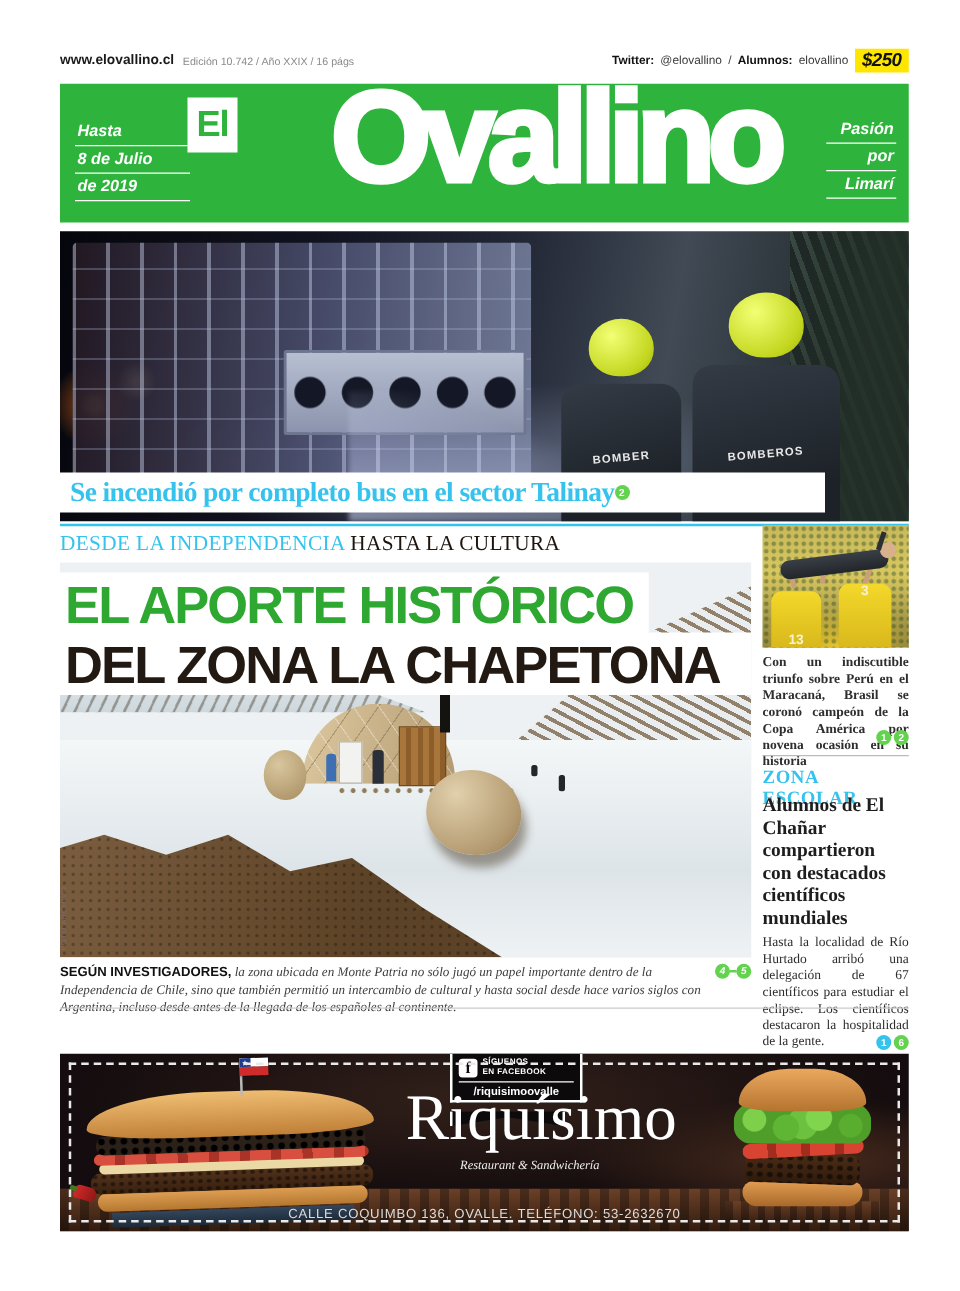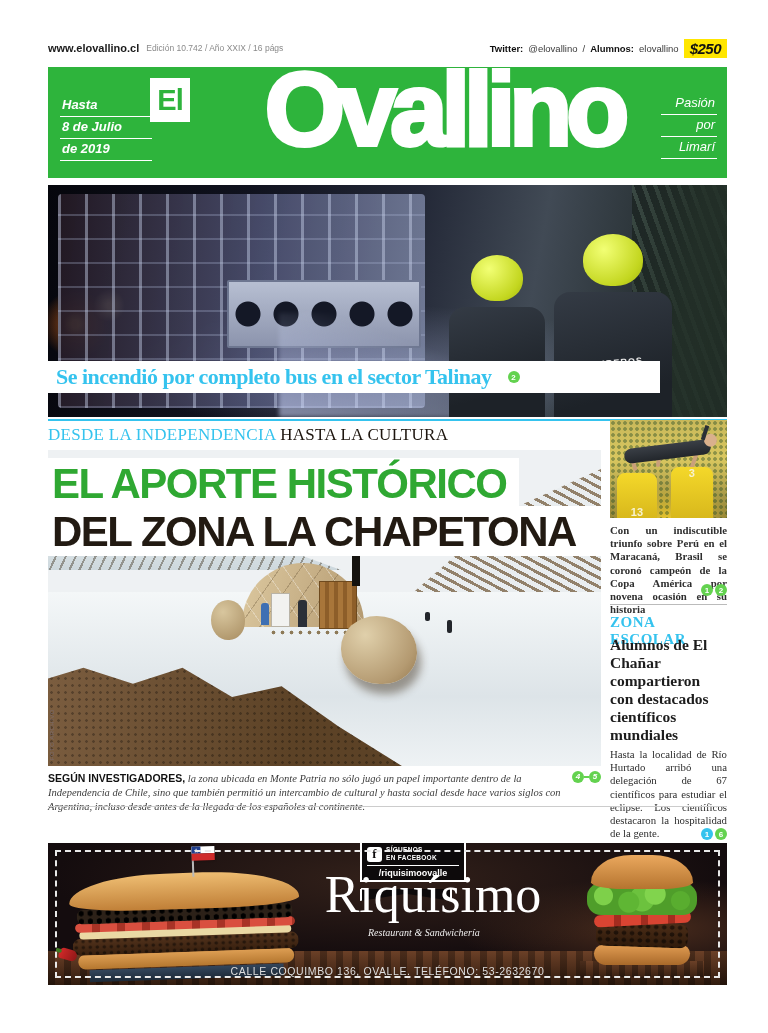--- a/index.html
+++ b/index.html
@@ -2,39 +2,39 @@
 <html><head>
 <meta charset="utf-8">
 <style>
   html,body{margin:0;padding:0;background:#e8e8e8;}
   .page{position:relative;width:768px;height:1033px;margin:0 auto;background:#fff;overflow:hidden;
         font-family:"Liberation Sans",sans-serif;}
   .abs{position:absolute;}
 
   
   .topbar{left:48px;top:38px;width:679px;height:20px;display:flex;align-items:center;justify-content:space-between;}
-  .tb-left{display:flex;align-items:center;gap:7px;}
+  .tb-left{display:flex;align-items:flex-end;gap:7px;}
   .tb-site{font-weight:bold;font-size:11px;color:#1a1a1a;}
   .tb-edition{font-size:8.5px;color:#8a8a8a;}
   .tb-right{display:flex;align-items:center;gap:5px;font-size:9.5px;color:#3a3a3a;}
   .tb-right b{color:#111;}
   .tb-price{background:#FFE600;color:#111;font-weight:bold;font-style:italic;font-size:15px;
             padding:1px 6px;letter-spacing:-0.5px;}
 
   
   .masthead{left:48px;top:67px;width:679px;height:111px;background:#2EB43C;overflow:hidden;}
   .mh-date{position:absolute;left:12px;top:28px;width:92px;color:#fff;font-weight:bold;font-style:italic;
            font-size:13px;line-height:1;}
   .mh-date div{border-bottom:1.5px solid #fff;padding:3px 0 5px 2px;}
   .mh-el{position:absolute;left:102px;top:11px;width:40px;height:44px;background:#fff;
          color:#2EB43C;font-weight:bold;font-size:29px;display:flex;align-items:center;justify-content:center;
          letter-spacing:-1px;}
   .mh-name{position:absolute;left:136px;top:-16px;width:520px;text-align:center;color:#fff;
            font-size:103px;font-weight:bold;letter-spacing:-6px;-webkit-text-stroke:4px #fff;white-space:nowrap;}
-  .mh-slogan{position:absolute;right:10px;top:26px;width:56px;color:#fff;font-weight:normal;font-style:italic;
+  .mh-slogan{position:absolute;right:10px;top:26px;width:56px;color:#fff;font-weight:bold;font-style:italic;
              font-size:13px;line-height:1;text-align:right;}
   .mh-slogan div{border-bottom:1.5px solid #fff;padding:3px 2px 5px 0;}
 
   
   .busphoto{left:48px;top:185px;width:679px;height:232px;overflow:hidden;
     background:
       radial-gradient(circle at 4% 60%, rgba(255,190,80,.9) 0 4px, rgba(255,120,30,.4) 12px, transparent 34px),
       radial-gradient(circle at 9% 52%, rgba(255,235,170,.8) 0 3px, transparent 16px),
       radial-gradient(ellipse 55% 40% at 50% 80%, rgba(160,170,210,.4), transparent 70%),
       linear-gradient(100deg,#05060c 0%,#10121e 28%,#232837 52%,#414a55 70%,#2b3438 84%,#171d20 100%);}
@@ -63,22 +63,22 @@
   .ff .jacket span{color:#e8e8e8;font-weight:bold;font-size:9px;letter-spacing:1px;transform:rotate(-5deg);}
   .ff1{left:59%;top:30%;width:96px;height:170px;}
   .ff1 .helmet{width:52px;height:46px;}
   .ff1 .jacket{height:118px;}
   .ff2{left:74.5%;top:21%;width:118px;height:200px;}
   .ff2 .helmet{width:60px;height:52px;}
   .ff2 .jacket{height:142px;}
   .rockwall{position:absolute;right:0;top:0;width:14%;height:100%;
     background:linear-gradient(100deg, transparent, rgba(35,48,40,.85) 55%),
                repeating-linear-gradient(70deg, rgba(70,90,75,.5) 0 4px, rgba(20,28,24,.6) 4px 11px);}
-  .bus-strip{position:absolute;left:0;bottom:24px;width:612px;height:32px;background:#fff;
-      display:flex;align-items:center;gap:16px;padding-left:8px;box-sizing:border-box;}
+  .bus-strip{position:absolute;left:0;bottom:7px;width:612px;height:32px;background:#fff;
+      display:flex;align-items:center;gap:0;padding-left:8px;box-sizing:border-box;}
   .bus-strip .t{font-family:"Liberation Serif",serif;font-weight:bold;font-size:22px;color:#35C3EE;
       letter-spacing:-0.5px;white-space:nowrap;}
   .pgc{display:inline-flex;align-items:center;justify-content:center;width:12px;height:12px;border-radius:50%;
       color:#fff;font-size:8px;font-weight:bold;font-family:"Liberation Sans",sans-serif;flex:0 0 auto;}
   .pgc.green{background:#63d24f;}
   .pgc.cyan{background:#35C3EE;}
   .cyan-rule{left:48px;top:419px;width:679px;height:2px;background:#35C3EE;}
 
   
   .kicker{left:48px;top:425px;width:553px;font-family:"Liberation Serif",serif;font-weight:normal;

